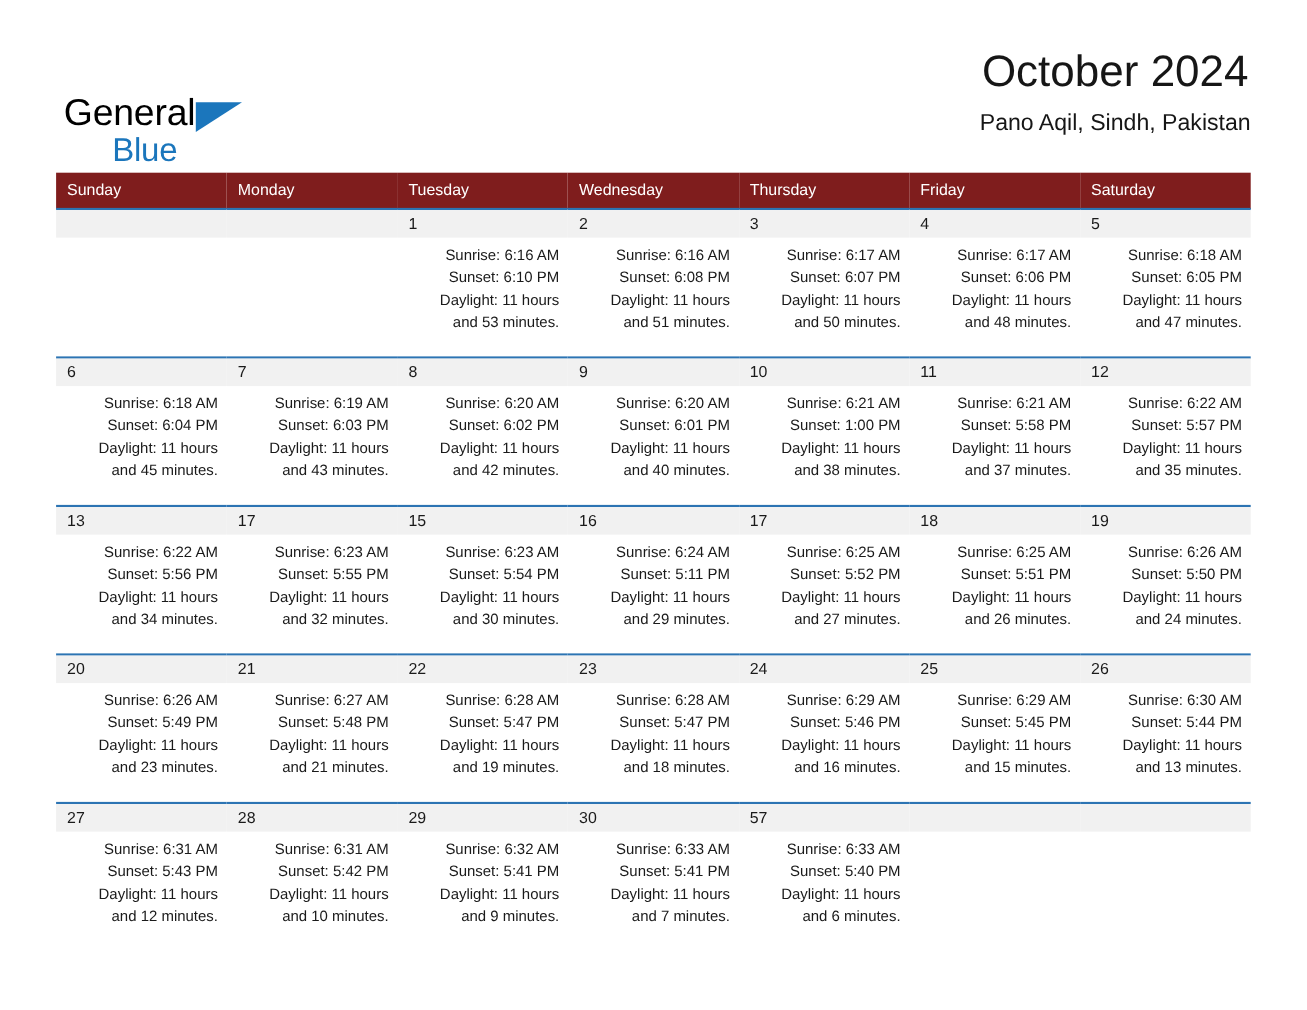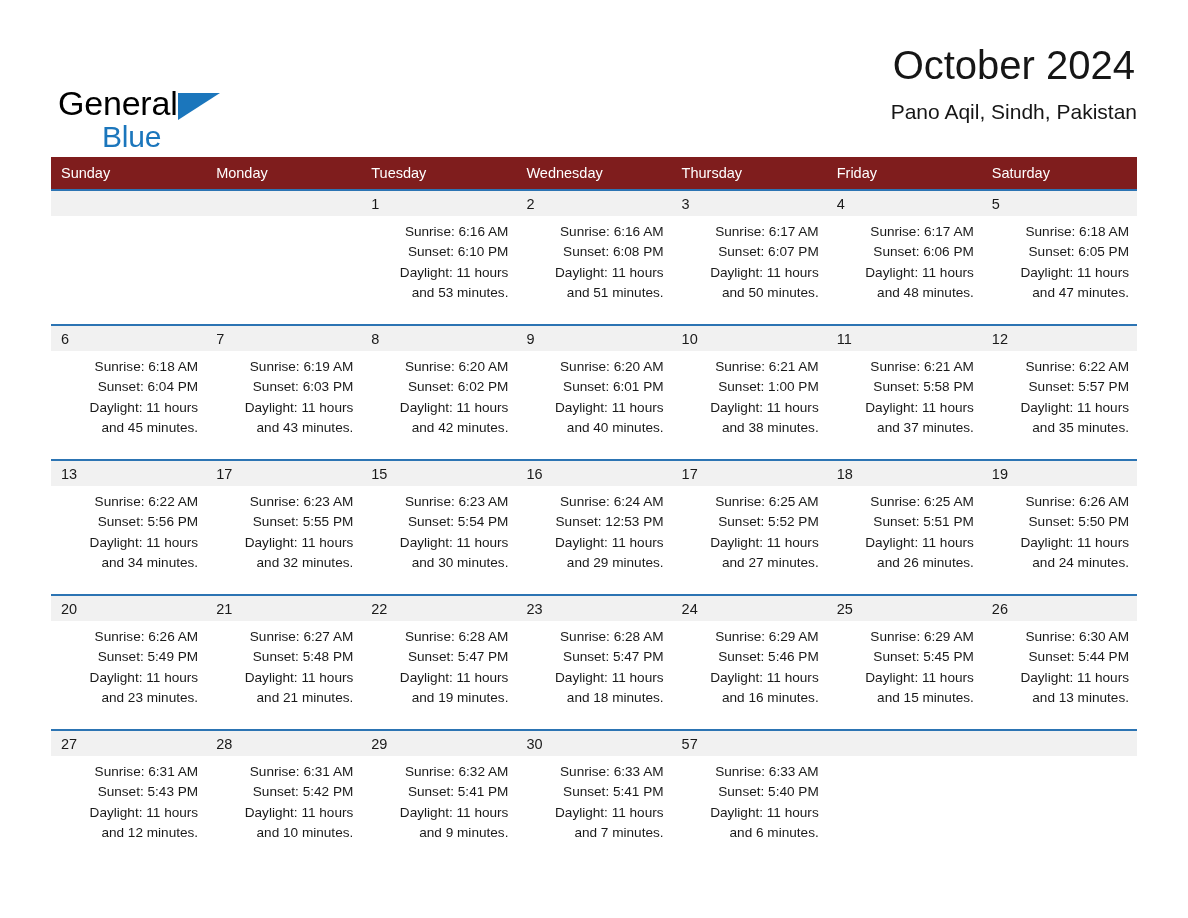--- a/index.html
+++ b/index.html
@@ -370,21 +370,21 @@
                 <div>Daylight: 11 hours</div>
                 <div>and 30 minutes.</div>
               </div>
             </div>
           </td>
           <td>
             <div class="cell">
               <div class="daynum-band">16</div>
               <div class="cell-body">
                 <div>Sunrise: 6:24 AM</div>
-                <div>Sunset: 12:53 PM</div>
+                <div>Sunset: 5:11 PM</div>
                 <div>Daylight: 11 hours</div>
                 <div>and 29 minutes.</div>
               </div>
             </div>
           </td>
           <td>
             <div class="cell">
               <div class="daynum-band">17</div>
               <div class="cell-body">
                 <div>Sunrise: 6:25 AM</div>

